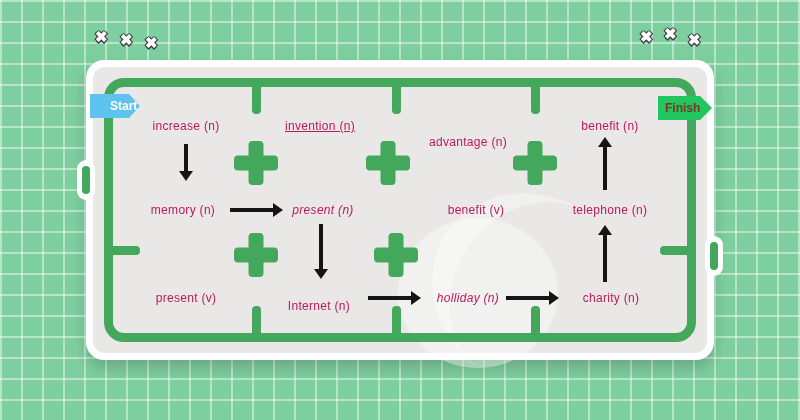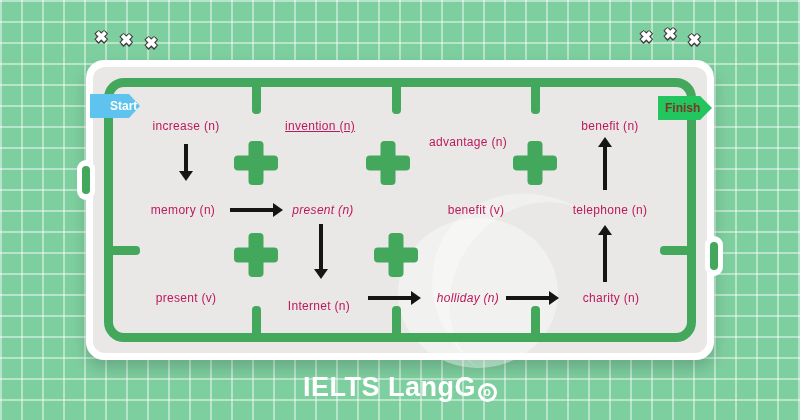--- a/index.html
+++ b/index.html
@@ -151,17 +151,14 @@
     <div class="arrV down" style="left:233px; top:164px; height:46px;"></div>
     <div class="arrH right" style="left:282px; top:236px; width:44px;"></div>
     <div class="arrH right" style="left:420px; top:236px; width:44px;"></div>
     <div class="arrV up" style="left:517px; top:174px; height:48px;"></div>
     <div class="arrV up" style="left:517px; top:86px;  height:44px;"></div>
 
     <div class="tag start">Start</div>
     <div class="tag finish">Finish</div>
   </div>
 
-  <div class="logo">
-    <span>IELTS LangG</span><span class="logo-o">o</span>
-  </div>
 
 </div>
 
 </body></html>

